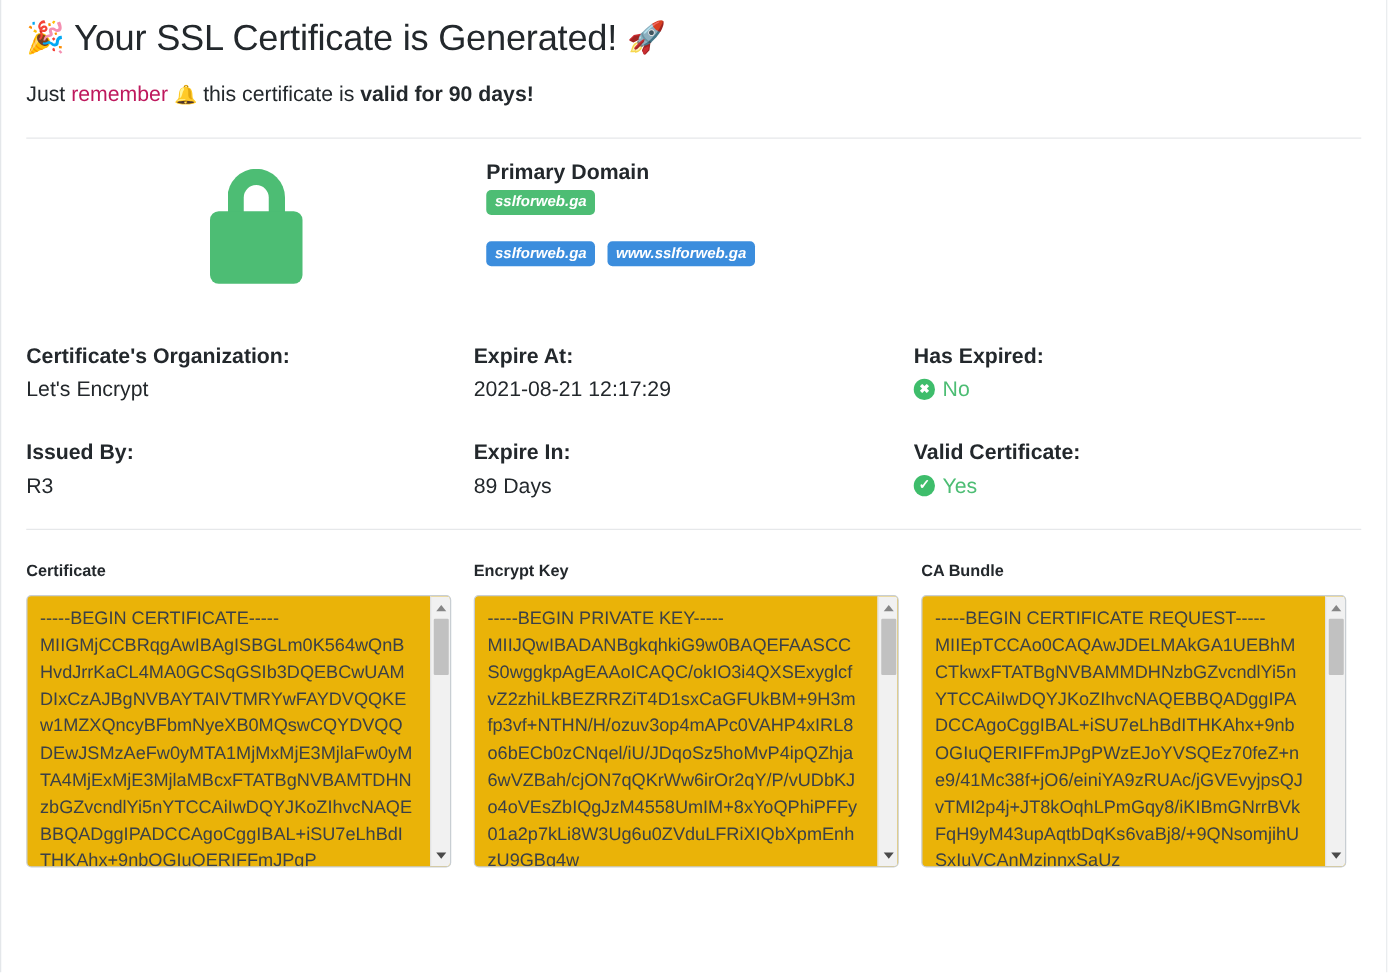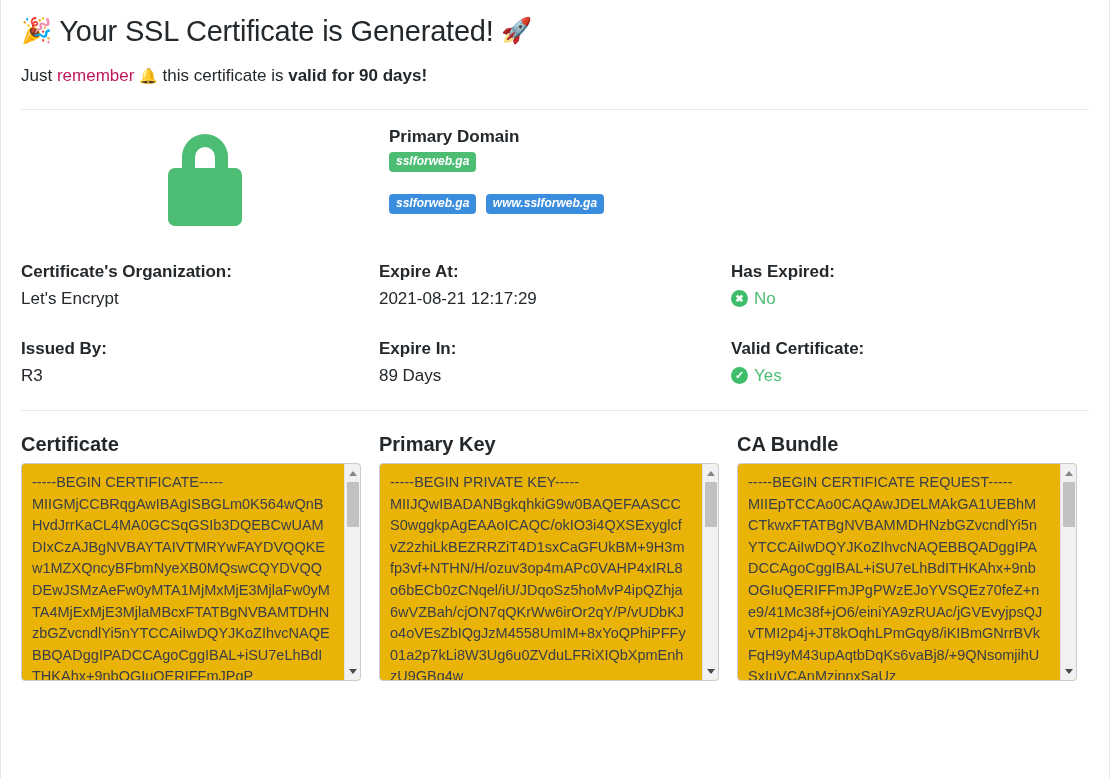--- a/index.html
+++ b/index.html
@@ -105,20 +105,21 @@
   }
   .details .dcol { width: 368px; }
   .details .dcol.mid { width: 362px; }
   .dgroup { margin-bottom: 26px; }
   .dgroup:last-child { margin-bottom: 0; }
   .dkey {
     font-size: 17px;
     font-weight: 700;
     color: #23282c;
     line-height: 23px;
+    margin-top: 12px;
   }
   .dval {
     font-size: 17px;
     font-weight: 400;
     color: #23282c;
     line-height: 25px;
     padding-top: 3px;
   }
   .dval.ok { color: #4dbd74; display: flex; align-items: center; gap: 6px; }
   .cicon {
@@ -136,21 +137,21 @@
 
   
   .keys {
     display: flex;
     gap: 18px;
     padding-top: 22px;
   }
   .keybox { width: 340px; }
   .keybox h4 {
     margin: 0 0 8px 0;
-    font-size: 20px;
+    font-size: 13px;
     font-weight: 700;
     color: #23282c;
     line-height: 22px;
   }
   .ta-wrap {
     position: relative;
     height: 218px;
     border: 1px solid #c8ced3;
     border-radius: 4px;
     background: #eab308;
@@ -304,21 +305,21 @@
             </div>
           <div class="thumb"></div>
           <div class="arrow down">
               <i></i>
             </div>
         </div>
       </div>
     </div>
 
     <div class="keybox">
-      <h4>Primary Key</h4>
+      <h4>Encrypt Key</h4>
       <div class="ta-wrap">
         <div class="ta-text u">-----BEGIN PRIVATE KEY-----
 MIIJQwIBADANBgkqhkiG9w0BAQEFAASCCS0wggkpAgEAAoICAQC/okIO3i4QXSExyglcfvZ2zhiLkBEZRRZiT4D1sxCaGFUkBM+9H3mfp3vf+NTHN/H/ozuv3op4mAPc0VAHP4xIRL8o6bECb0zCNqel/iU/JDqoSz5hoMvP4ipQZhja6wVZBah/cjON7qQKrWw6irOr2qY/P/vUDbKJo4oVEsZbIQgJzM4558UmIM+8xYoQPhiPFFy01a2p7kLi8W3Ug6u0ZVduLFRiXIQbXpmEnhzU9GBg4w</div>
         <div class="sbar">
           <div class="arrow up">
               <i></i>
             </div>
           <div class="thumb"></div>
           <div class="arrow down">
               <i></i>

